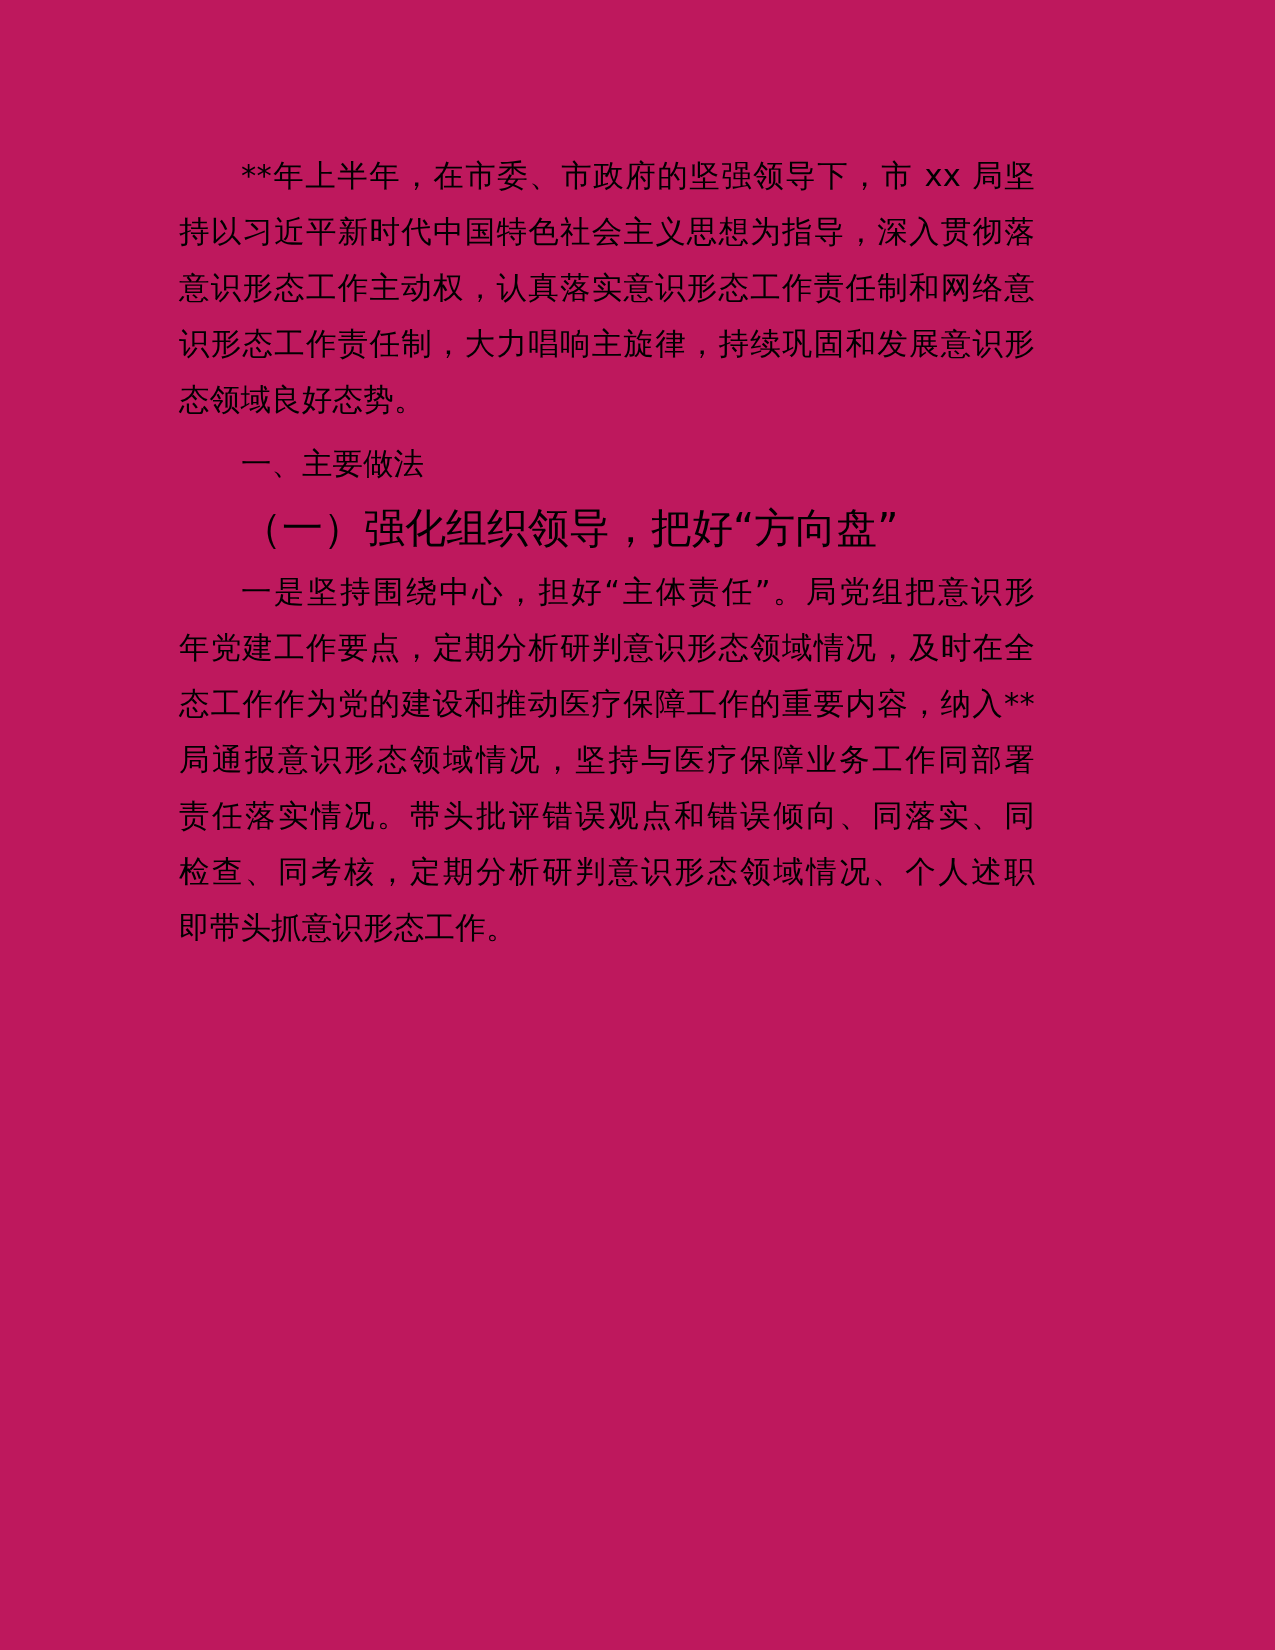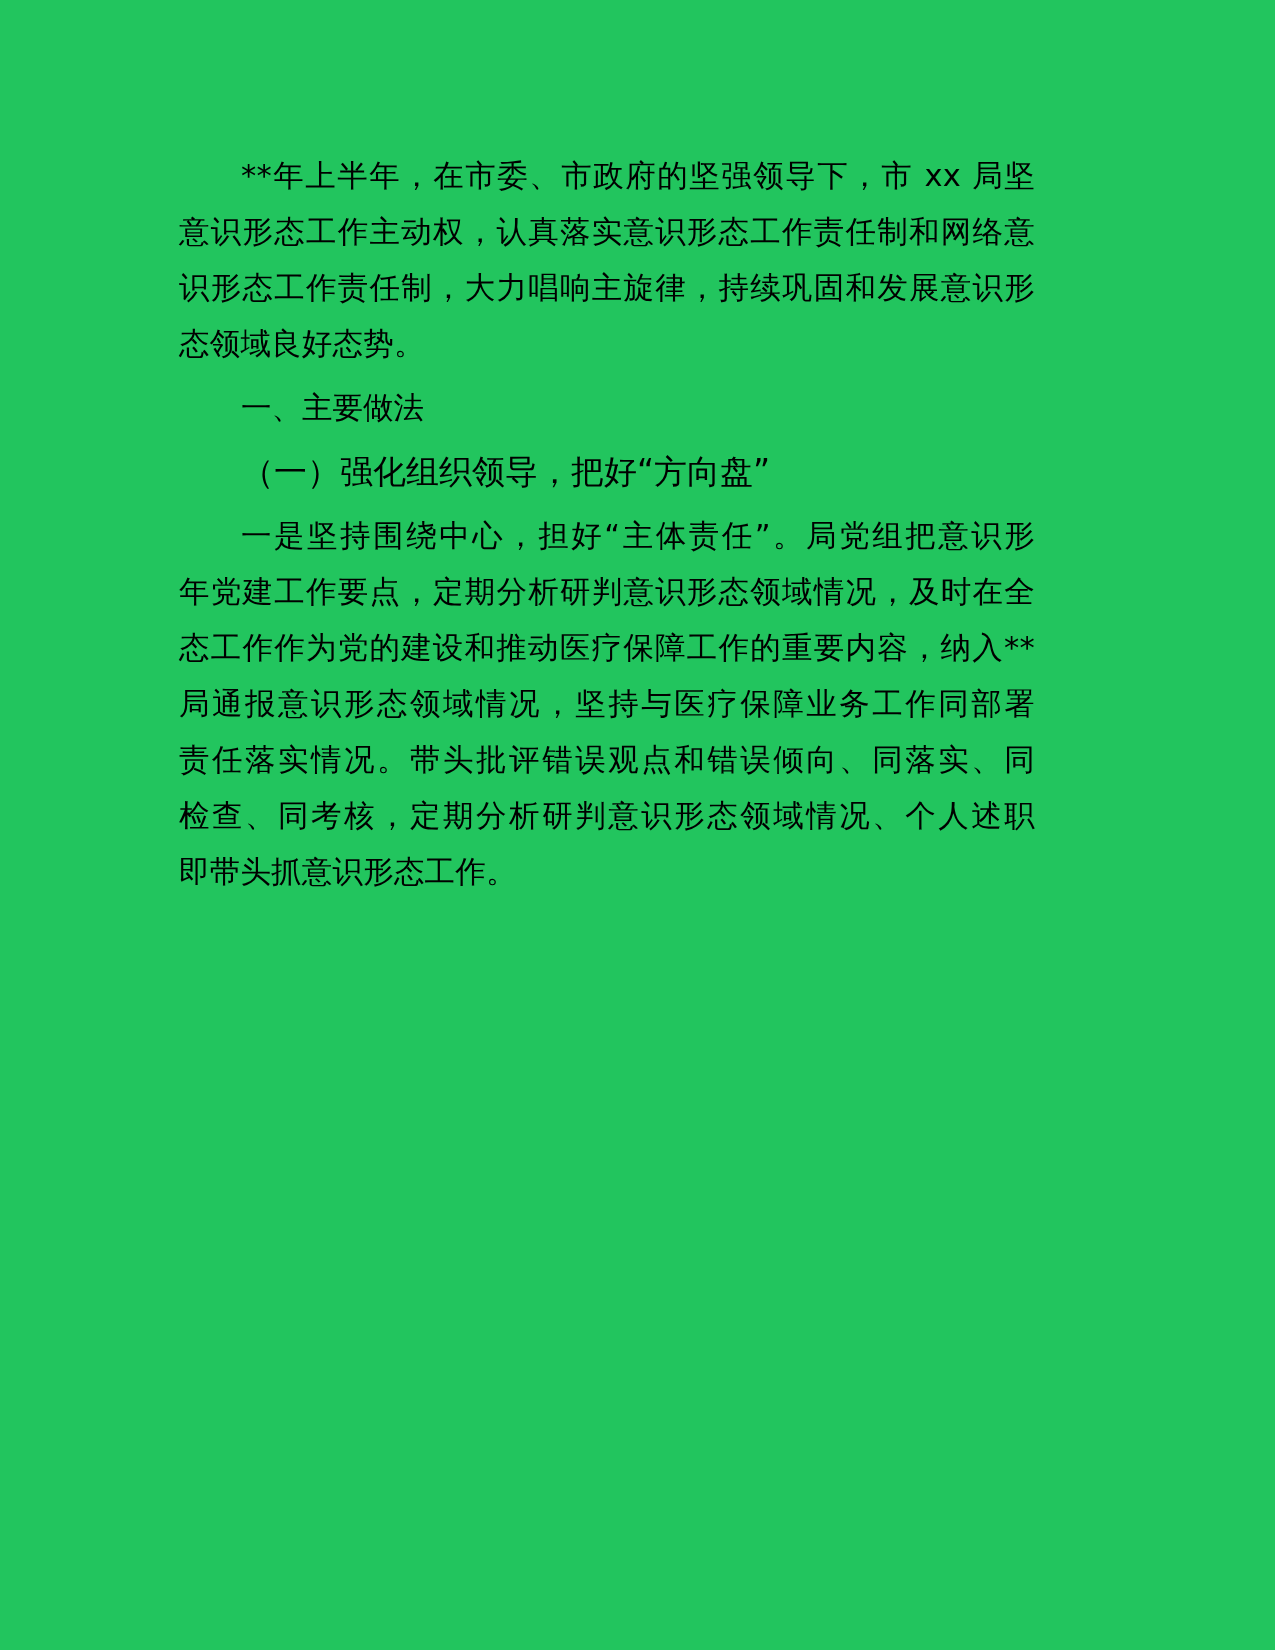--- a/index.html
+++ b/index.html
@@ -14,21 +14,21 @@
     overflow: hidden;
     font-family: "DejaVu Sans", "Liberation Sans", sans-serif;
     color: #000000;
   }
   .page {
     position: absolute;
     left: 0;
     top: 0;
     width: 1275px;
     height: 1650px;
-    background: #22c55e;
+    background: #be185d;
   }
   .content {
     position: absolute;
     left: 179px;
     top: 148px;
     width: 856px;
   }
   .para {
     margin: 0;
     font-size: 30.5px;
@@ -54,34 +54,35 @@
   }
   .heading {
     margin: 0;
     font-size: 30.5px;
     line-height: 56px;
     padding-left: 62px;
     white-space: nowrap;
   }
   .subheading {
     margin: 0;
-    font-size: 33px;
+    font-size: 41px;
     line-height: 56px;
     padding-left: 62px;
     white-space: nowrap;
   }
 </style>
 </head>
 <body>
 
 <div class="page">
   <div class="content">
 
     <p class="para indent-first">
       <span class="line">**年上半年，在市委、市政府的坚强领导下，市 xx 局坚</span>
+      <span class="line">持以习近平新时代中国特色社会主义思想为指导，深入贯彻落</span>
       <span class="line">意识形态工作主动权，认真落实意识形态工作责任制和网络意</span>
       <span class="line">识形态工作责任制，大力唱响主旋律，持续巩固和发展意识形</span>
       <span class="line last">态领域良好态势。</span>
     </p>
 
     <div class="gap"></div>
 
     <h2 class="heading" style="font-weight:normal;">一、主要做法</h2>
 
     <div class="gap"></div>

